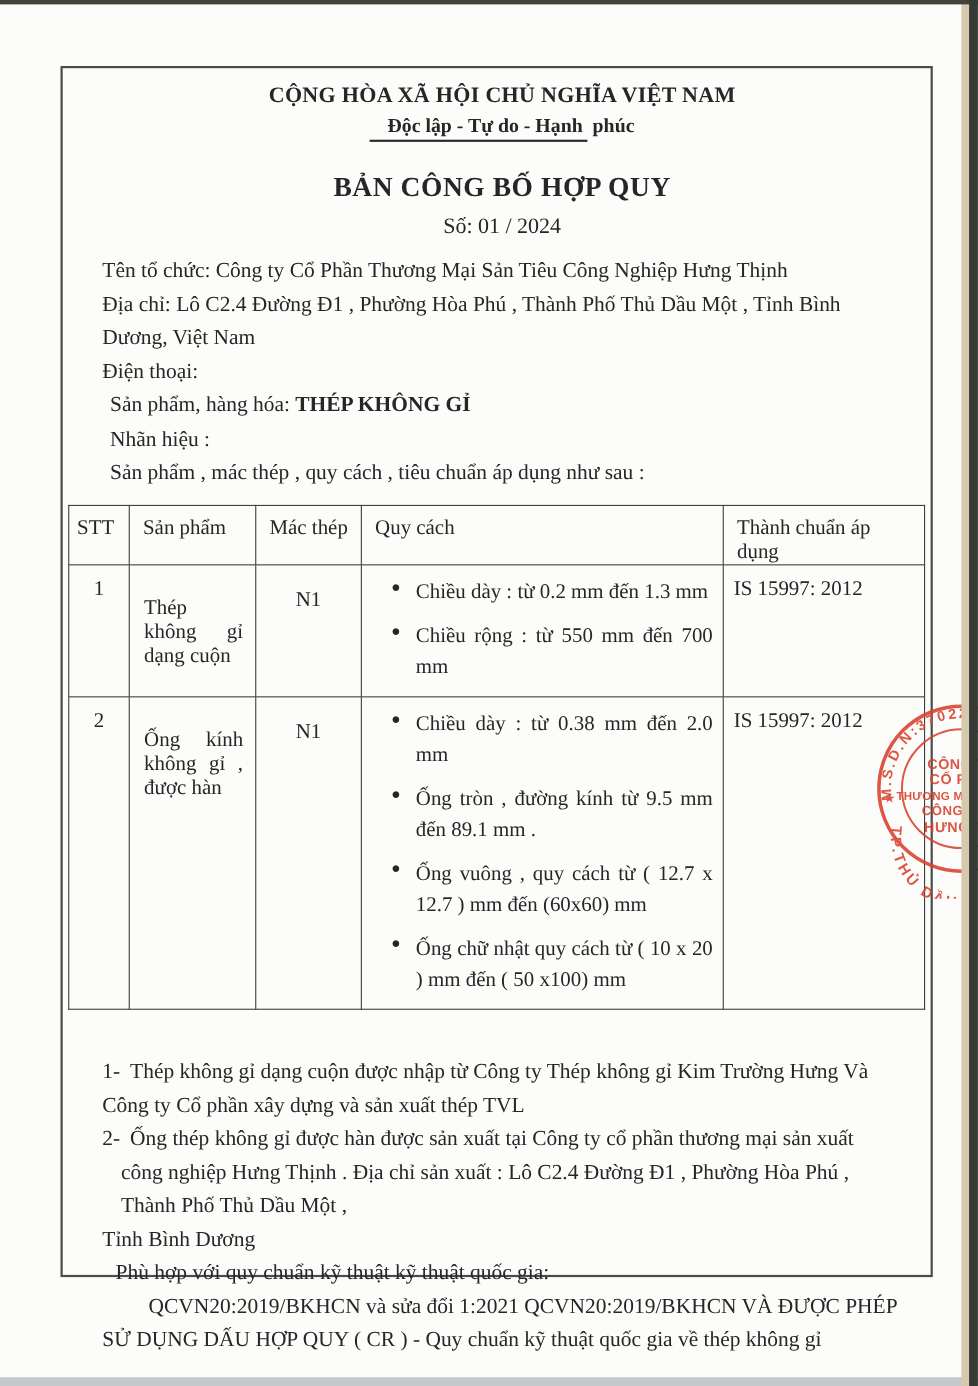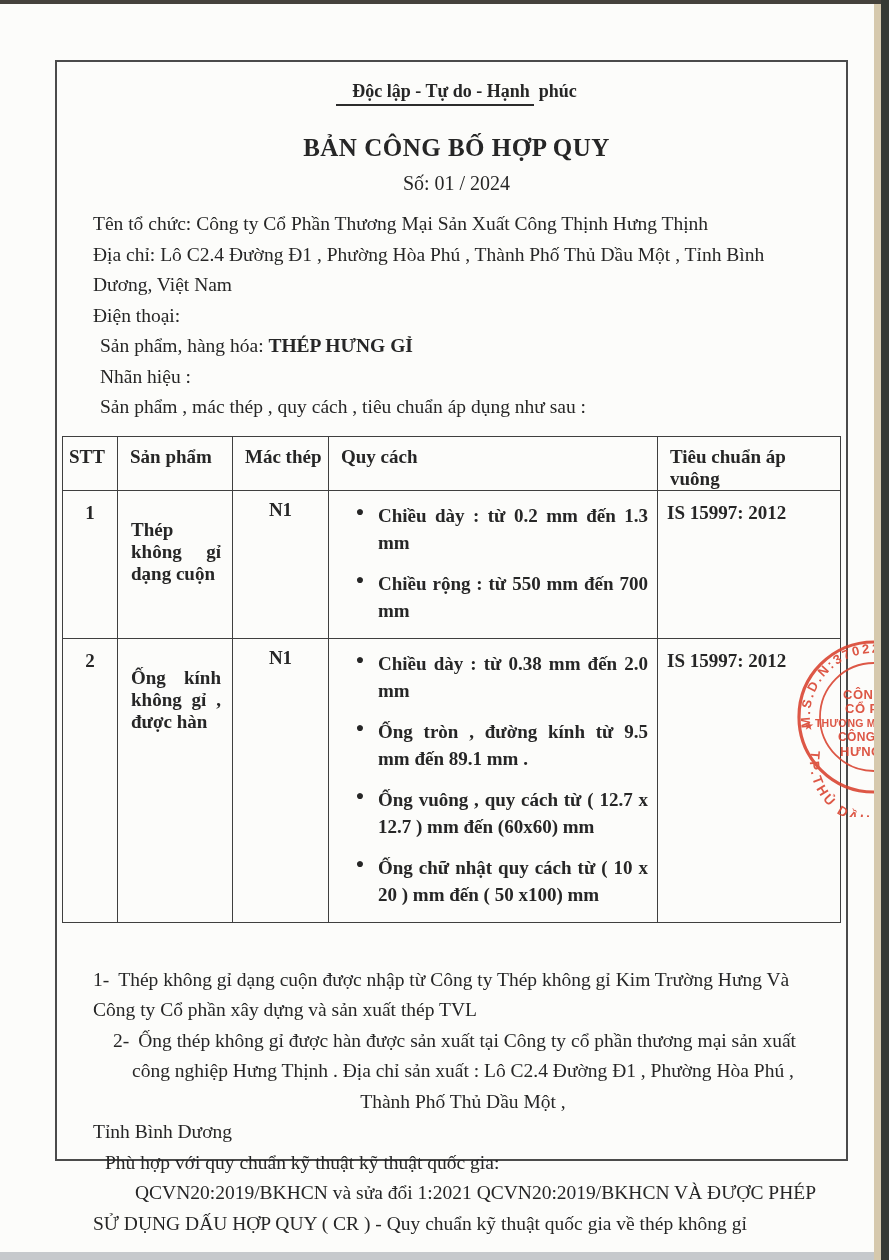--- a/index.html
+++ b/index.html
@@ -32,40 +32,40 @@
   .info{margin-top:14px;font-size:19.5px;line-height:30.5px;padding-right:2px;}
   .info p{margin:0;}
   .info .indent{padding-left:7px;}
   .product-name{font-weight:bold;}
 
   table.spec-table{
     margin:13px 0 0 -31px;width:778px;table-layout:fixed;
     border-collapse:collapse;font-size:19px;
   }
   .spec-table th,.spec-table td{
-    border:1.5px solid #3f3f3f;vertical-align:top;font-weight:bold;
+    border:1.5px solid #3f3f3f;vertical-align:top;font-weight:normal;
   }
   .spec-table thead tr{height:44px;}
   .spec-table th{text-align:left;padding:9px 6px 0 12px;}
   .spec-table th.c-stt{text-align:center;padding-left:0;}
   tr.r1{height:96px;}
   tr.r2{height:233px;}
   td.c-stt{text-align:center;padding-top:11px;}
   td.c-sp{padding:28px 11px 0 13px;text-align:justify;}
-  td.c-mt{text-align:center;padding-top:8px;}
+  td.c-mt{text-align:center;padding-top:21px;}
   td.c-qc{padding:11px 9px 0 13px;}
   td.c-tc{padding:11px 5px 0 9px;}
   .spec{display:flex;margin-bottom:13px;}
   .dot{width:36px;flex:none;text-align:center;font-size:14px;padding-top:2px;}
   .spec-text{flex:1;text-align:justify;line-height:27.5px;}
 
   .notes{margin-top:42px;font-size:19.5px;line-height:30.5px;padding-right:4px;}
   .notes p{margin:0;}
   .note-marker{margin-right:9px;}
-  .note2{padding-left:17px;text-indent:-17px;margin-top:1px;text-align:center;}
+  .note2{padding-left:17px;text-indent:-17px;margin-top:1px;}
   .conf-intro{padding-left:12px;}
   .conf-detail{margin-left:-28px;text-indent:42px;text-align:justify;}
 
   
   .stamp{position:absolute;left:794px;top:637px;z-index:5;opacity:.88;}
   .stamp circle{fill:none;stroke:#d9412e;}
   .ring-outer{stroke-width:3.2px;}
   .ring-inner{stroke-width:1.8px;}
   .stamp text{fill:#d9412e;font-family:"Liberation Sans","DejaVu Sans",sans-serif;font-weight:bold;}
   .ring-text{font-size:13px;letter-spacing:2.2px;}
@@ -77,51 +77,52 @@
 </style>
 </head>
 <body>
 
 <div class="screen">
 
   <div class="border-box">
     <div class="content">
 
       <div class="doc-header">
+        <div class="national-title">CỘNG HÒA XÃ HỘI CHỦ NGHĨA VIỆT NAM</div>
         <div class="motto">
           <span class="motto-underlined">Độc lập - Tự do - Hạnh</span><span class="motto-tail">phúc</span>
         </div>
         <div class="doc-title">BẢN CÔNG BỐ HỢP QUY</div>
         <div class="doc-number">Số: 01 / 2024</div>
       </div>
 
       <div class="info">
-        <p>Tên tổ chức: Công ty Cổ Phần Thương Mại Sản Xuất Công Thịnh Hưng Thịnh</p>
+        <p>Tên tổ chức: Công ty Cổ Phần Thương Mại Sản Tiêu Công Nghiệp Hưng Thịnh</p>
         <p>Địa chỉ: Lô C2.4 Đường Đ1 , Phường Hòa Phú , Thành Phố Thủ Dầu Một , Tỉnh Bình Dương, Việt Nam</p>
         <p>Điện thoại:</p>
-        <p class="indent"><span>Sản phẩm, hàng hóa: </span><span class="product-name">THÉP HƯNG GỈ</span></p>
+        <p class="indent"><span>Sản phẩm, hàng hóa: </span><span class="product-name">THÉP KHÔNG GỈ</span></p>
         <p class="indent">Nhãn hiệu :</p>
         <p class="indent">Sản phẩm , mác thép , quy cách , tiêu chuẩn áp dụng như sau :</p>
       </div>
 
       <table class="spec-table">
         <colgroup>
           <col style="width:55px">
             <col style="width:115px">
             <col style="width:96px">
             <col style="width:329px">
             <col style="width:183px">
         </colgroup>
         <thead>
           <tr>
             <th class="c-stt">STT</th>
             <th>Sản phẩm</th>
             <th>Mác thép</th>
             <th>Quy cách</th>
-            <th>Tiêu chuẩn áp vuông</th>
+            <th>Thành chuẩn áp dụng</th>
           </tr>
         </thead>
         <tbody>
           <tr class="r1">
             <td class="c-stt">1</td>
             <td class="c-sp">Thép không gỉ dạng cuộn</td>
             <td class="c-mt">N1</td>
             <td class="c-qc">
               <div class="spec">
                   <span class="dot">●</span>

